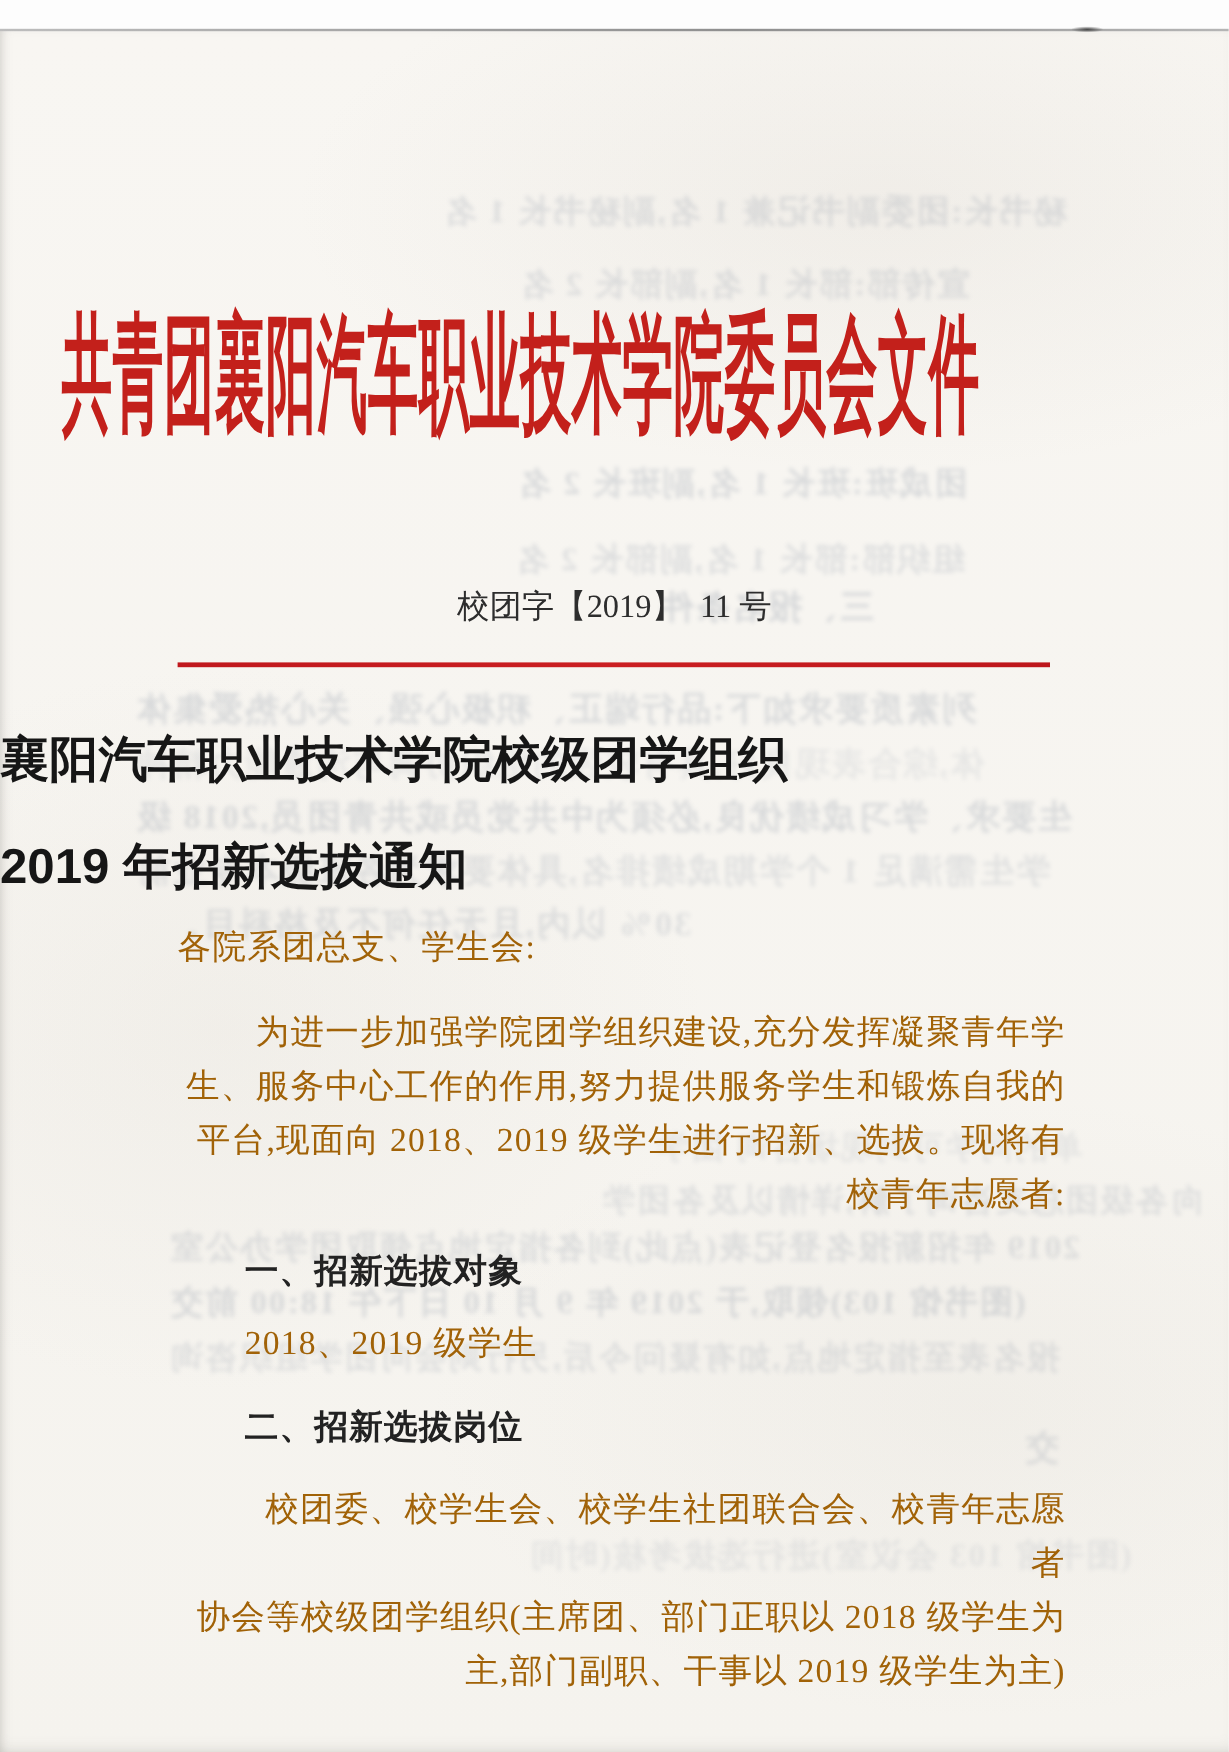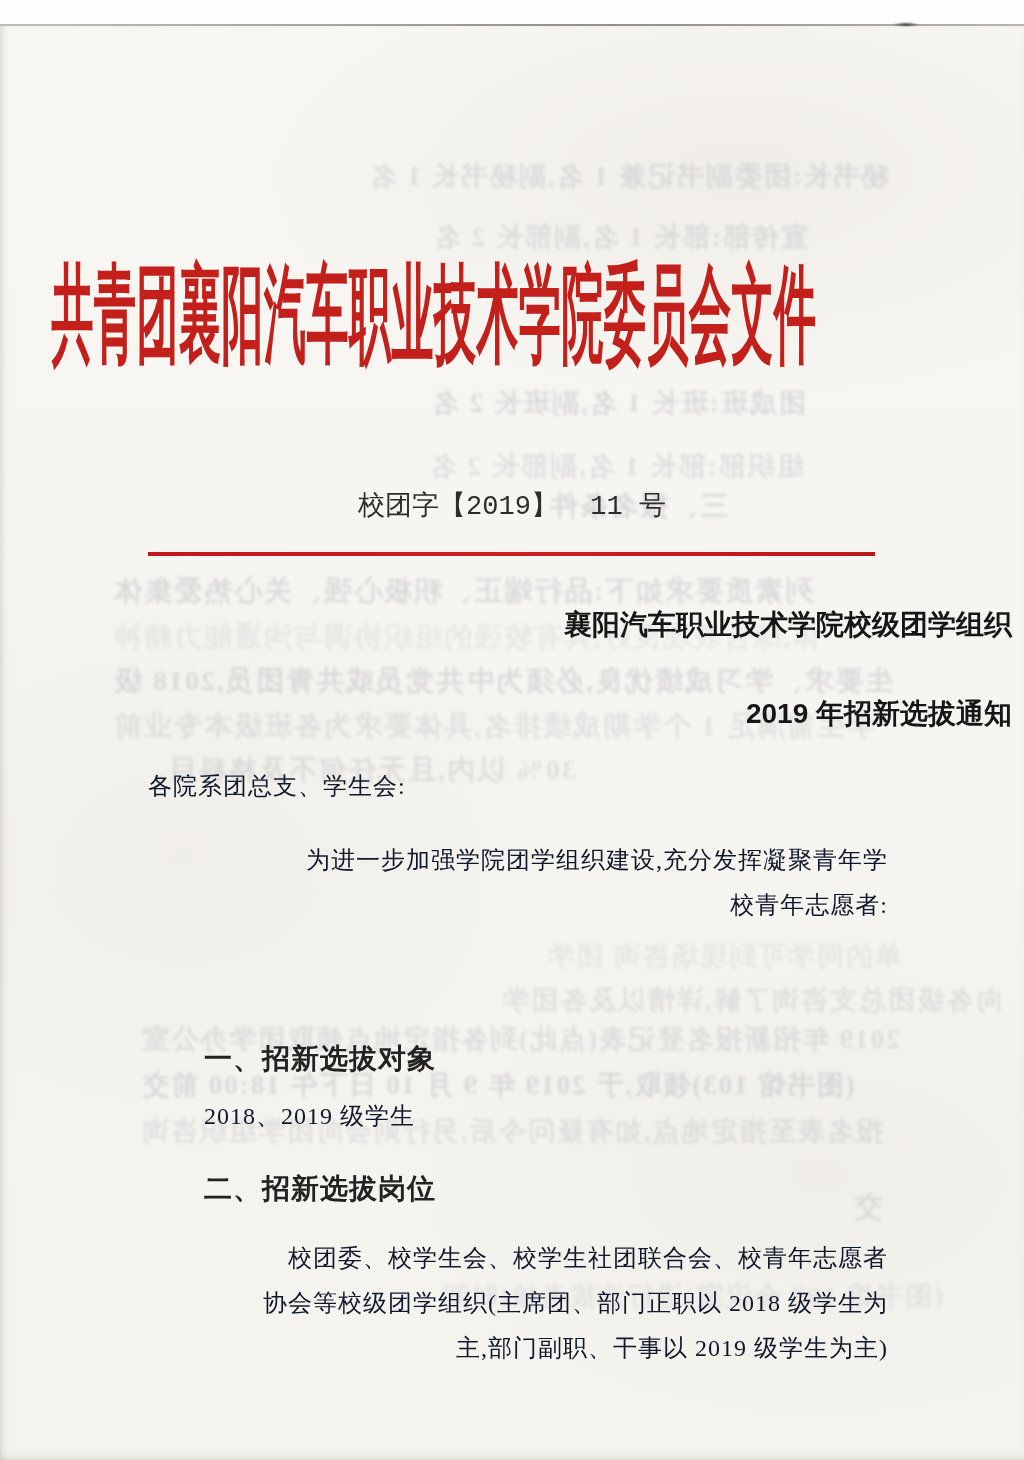--- a/index.html
+++ b/index.html
@@ -40,34 +40,34 @@
   .masthead{
     position:absolute;left:0;top:262px;width:868px;text-align:center;line-height:1;
   }
   .masthead span{
     display:inline-block;font-size:42px;font-weight:bold;letter-spacing:0.5px;
     color:#c3201b;transform:scaleY(2.55);transform-origin:top center;
     font-family:"Liberation Serif","DejaVu Serif",serif;
   }
   .doc-number{
     position:absolute;left:0;top:487px;width:1024px;text-align:center;
-    font-size:27px;color:#2d2d2d;white-space:pre;font-family:Liberation Mono, monospace;
+    font-size:27px;color:#2d2d2d;white-space:pre;
   }
   .red-rule{
     position:absolute;left:148px;top:552px;width:727px;height:4px;
     background:linear-gradient(to right,#c0181d,#cb1f22 50%,#bd161b);
   }
   .doc-title{
-    position:absolute;left:0;width:1012px;text-align:right;
-    font-size:28px;font-weight:900;color:#161616;letter-spacing:0px;
+    position:absolute;left:0;width:1012px;text-align:left;
+    font-size:41px;font-weight:900;color:#161616;letter-spacing:0px;
     font-family:"Liberation Sans","DejaVu Sans",sans-serif;
   }
   .title-1{top:606px;}
   .title-2{top:695px;}
-  .body-text{font-size:24px;color:#0f172a;letter-spacing:1px;}
+  .body-text{font-size:28px;color:#a16207;letter-spacing:1px;}
   .salutation{position:absolute;left:148px;top:770px;}
   .para{position:absolute;left:148px;width:740px;line-height:45px;text-align:right;}
   .para-1{top:838px;}
   .para-2{top:1236px;}
   .indent{text-indent:2em;}
   .heading{
     position:absolute;left:204px;font-size:28px;font-weight:bold;color:#222;
     letter-spacing:1px;font-family:"Liberation Serif","DejaVu Serif",serif;
   }
   .h-sec1{top:1040px;}
@@ -110,20 +110,22 @@
 
   <div class="red-rule"></div>
 
   <div class="doc-title title-1">襄阳汽车职业技术学院校级团学组织</div>
   <div class="doc-title title-2">2019 年招新选拔通知</div>
 
   <div class="body-text salutation">各院系团总支、学生会:</div>
 
   <div class="body-text para para-1">
     <div class="indent">为进一步加强学院团学组织建设,充分发挥凝聚青年学</div>
+    <div>生、服务中心工作的作用,努力提供服务学生和锻炼自我的</div>
+    <div>平台,现面向 2018、2019 级学生进行招新、选拔。现将有</div>
     <div>校青年志愿者:</div>
   </div>
 
   <div class="heading h-sec1">一、招新选拔对象</div>
   <div class="body-text s1-body">2018、2019 级学生</div>
 
   <div class="heading h-sec2">二、招新选拔岗位</div>
 
   <div class="body-text para para-2">
     <div class="indent">校团委、校学生会、校学生社团联合会、校青年志愿者</div>

